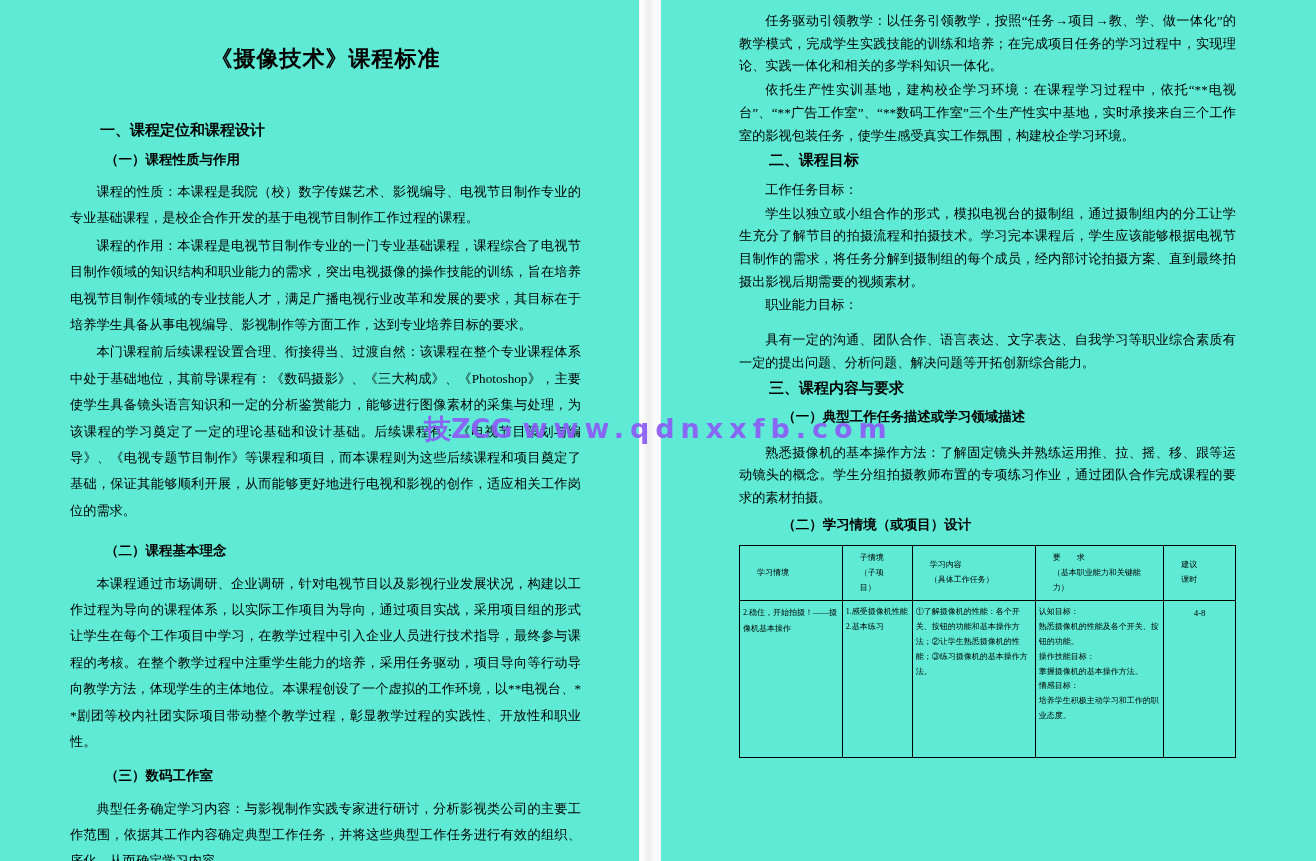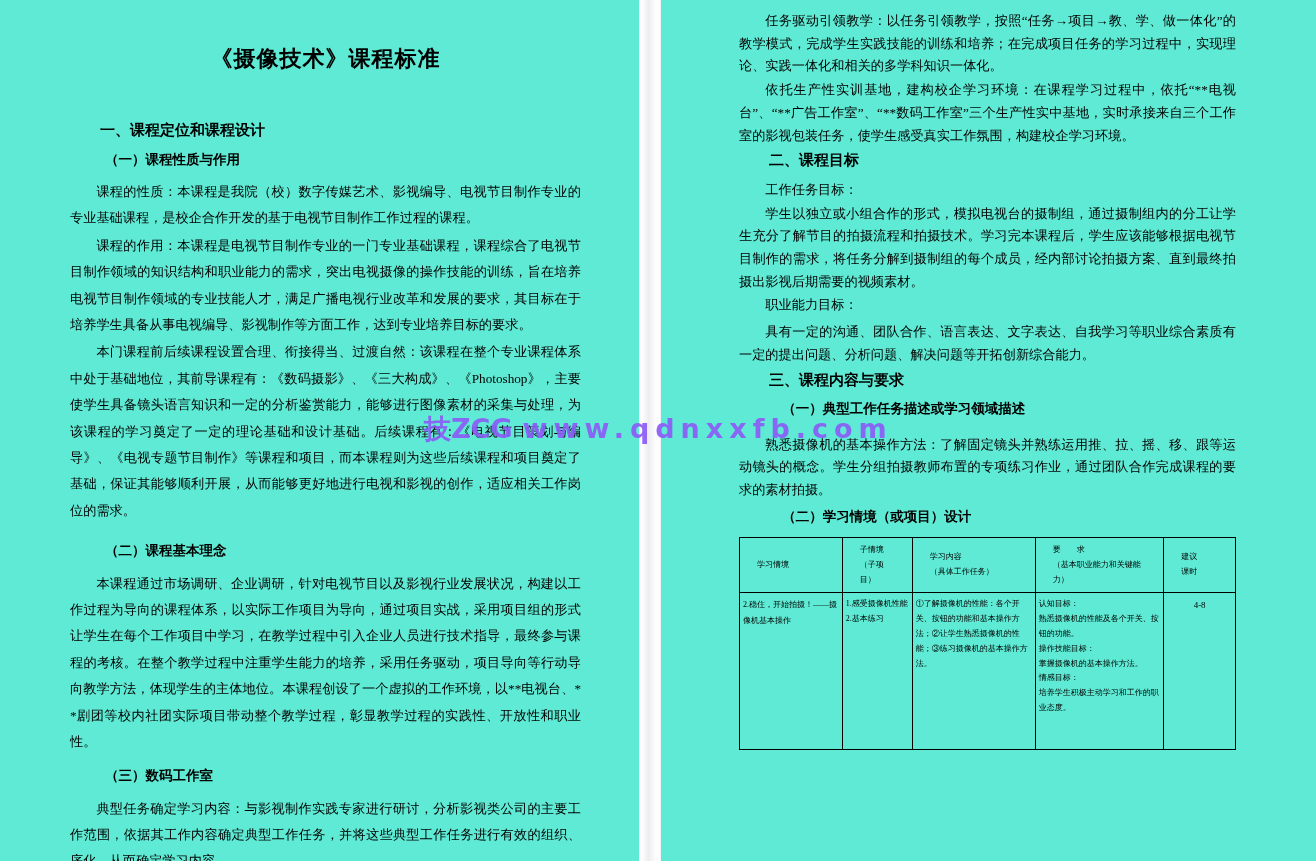--- a/index.html
+++ b/index.html
@@ -177,21 +177,21 @@
     <p class="body">依托生产性实训基地，建构校企学习环境：在课程学习过程中，依托“**电视台”、“**广告工作室”、“**数码工作室”三个生产性实中基地，实时承接来自三个工作室的影视包装任务，使学生感受真实工作氛围，构建校企学习环境。</p>
 
     <div class="h1">二、课程目标</div>
 
     <p class="body">工作任务目标：</p>
 
     <p class="body">学生以独立或小组合作的形式，模拟电视台的摄制组，通过摄制组内的分工让学生充分了解节目的拍摄流程和拍摄技术。学习完本课程后，学生应该能够根据电视节目制作的需求，将任务分解到摄制组的每个成员，经内部讨论拍摄方案、直到最终拍摄出影视后期需要的视频素材。</p>
 
     <p class="body">职业能力目标：</p>
 
-    <p class="body" style="margin-top:4px;">具有一定的沟通、团队合作、语言表达、文字表达、自我学习等职业综合素质有一定的提出问题、分析问题、解决问题等开拓创新综合能力。</p>
+    <p class="body" style="margin-top:12px;">具有一定的沟通、团队合作、语言表达、文字表达、自我学习等职业综合素质有一定的提出问题、分析问题、解决问题等开拓创新综合能力。</p>
 
     <div class="h1">三、课程内容与要求</div>
 
     <div class="h2 h2-tight" style="margin-top:6px;">（一）典型工作任务描述或学习领域描述</div>
 
     <p class="body" style="margin-top:13px;">熟悉摄像机的基本操作方法：了解固定镜头并熟练运用推、拉、摇、移、跟等运动镜头的概念。学生分组拍摄教师布置的专项练习作业，通过团队合作完成课程的要求的素材拍摄。</p>
 
     <div class="h2 h2-tight" style="margin-top:4px;">（二）学习情境（或项目）设计</div>
 
     <div class="tbl-wrap">

